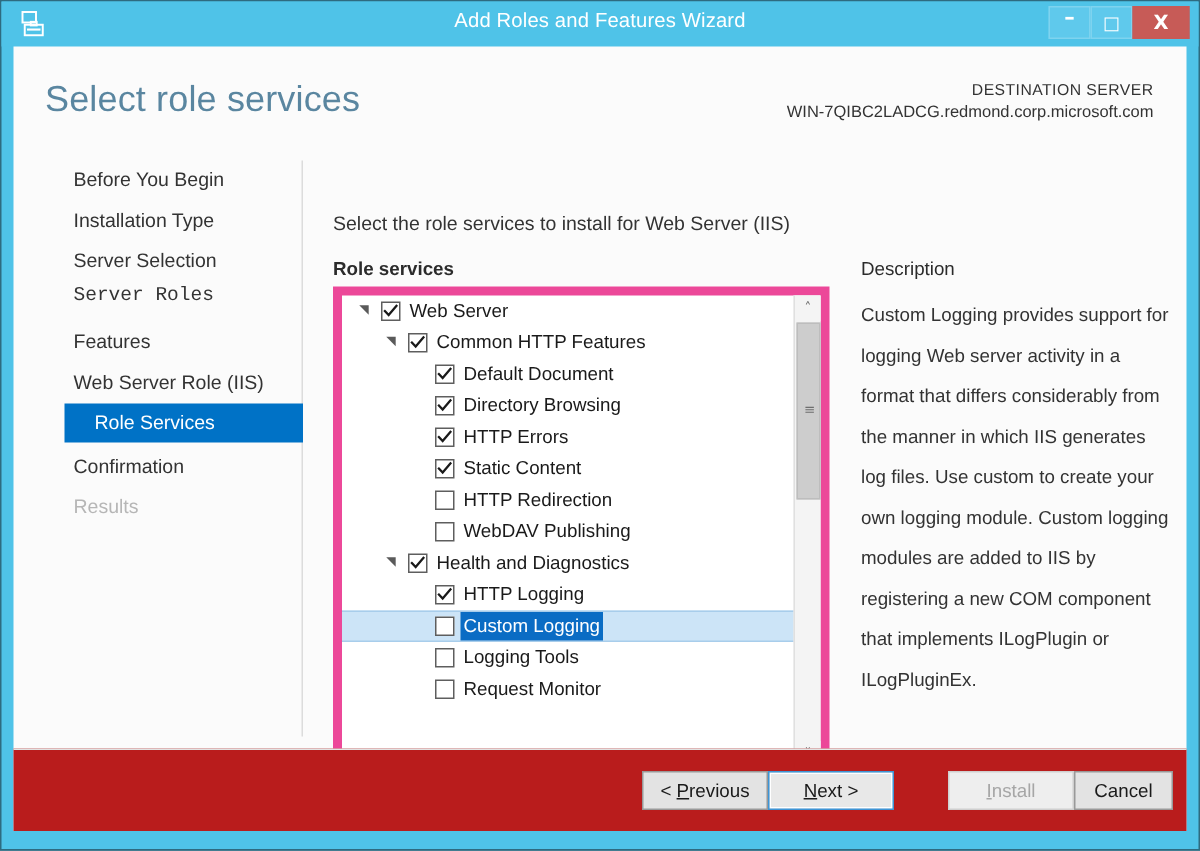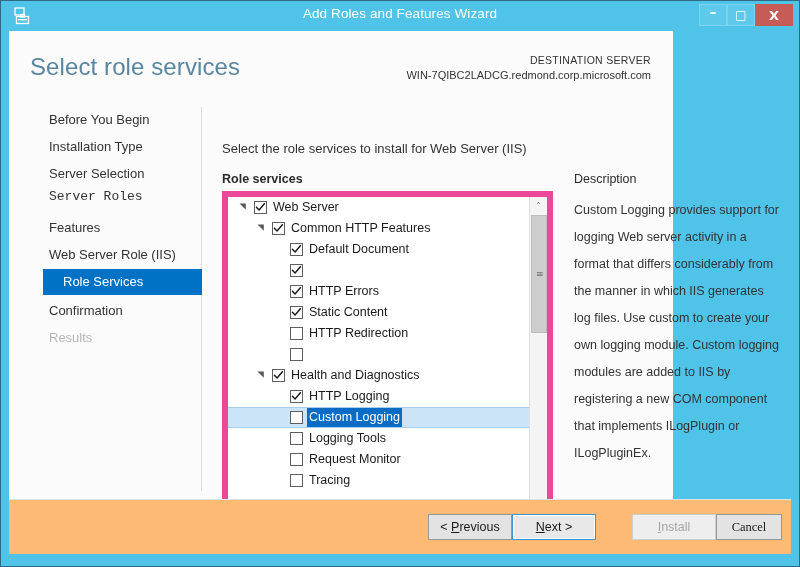--- a/index.html
+++ b/index.html
@@ -66,21 +66,21 @@
     font-weight: bold;
     font-family: "DejaVu Sans", sans-serif;
   }
   #btn-min .glyph { font-size: 14px; padding-bottom: 6px; }
   #btn-close .glyph { font-size: 13px; }
 
   
   #client {
     position: absolute;
     left: 8px; top: 30px;
-    width: 664px; height: 523px;
+    width: 782px; height: 523px;
     background: #fbfbfb;
     box-sizing: border-box;
     padding-left: 12px;
   }
 
   
   #page-title {
     position: absolute;
     left: 21px; top: 22px;
     font-size: 24px;
@@ -308,21 +308,21 @@
     font-size: 9px;
     line-height: 10px;
     font-family: "DejaVu Sans", sans-serif;
   }
 
   
   #footer {
     position: absolute;
     left: 0; bottom: 0;
     width: 782px; height: 55px;
-    background: #fdba74;
+    background: #b91c1c;
     border-top: 1px solid #e2e2e2;
     box-sizing: border-box;
   }
   .dlgbtn {
     position: absolute;
     top: 14px;
     height: 26px;
     background: #e3e3e3;
     border: 1px solid #999999;
     box-sizing: border-box;
@@ -340,21 +340,21 @@
     background: #e8e8e8;
   }
   .dlgbtn.disabled {
     color: #a6a6a6;
     border-color: #cfcfcf;
     background: #eeeeee;
   }
   #b-prev   { left: 419px; width: 84px; }
   #b-next   { left: 503px; width: 84px; }
   #b-install{ left: 623px; width: 84px; }
-  #b-cancel { left: 707px; width: 66px; font-family: Liberation Serif, serif; }
+  #b-cancel { left: 707px; width: 66px; }
   .acc { text-decoration: underline; }
 </style>
 </head>
 <body>
 
 <div id="window">
 
   <div id="titlebar">
     <div id="win-icon">
       <svg width="18" height="18" viewBox="0 0 18 18">
@@ -436,20 +436,21 @@
               </svg>
             </span>
             <span class="tlabel" style="left: 81px;">Default Document</span>
           </div>
           <div class="tree-row">
             <span class="cbox" style="left: 62px;">
               <svg width="11" height="11" viewBox="0 0 11 11">
                 <path d="M1.6 5.4 L4.1 8.0 L9.3 1.9" stroke="#1a1a1a" stroke-width="1.5" fill="none" stroke-linecap="square"></path>
               </svg>
             </span>
+            <span class="tlabel" style="left: 81px;">Directory Browsing</span>
           </div>
           <div class="tree-row">
             <span class="cbox" style="left: 62px;">
               <svg width="11" height="11" viewBox="0 0 11 11">
                 <path d="M1.6 5.4 L4.1 8.0 L9.3 1.9" stroke="#1a1a1a" stroke-width="1.5" fill="none" stroke-linecap="square"></path>
               </svg>
             </span>
             <span class="tlabel" style="left: 81px;">HTTP Errors</span>
           </div>
           <div class="tree-row">
@@ -459,20 +460,21 @@
               </svg>
             </span>
             <span class="tlabel" style="left: 81px;">Static Content</span>
           </div>
           <div class="tree-row">
             <span class="cbox" style="left: 62px;"></span>
             <span class="tlabel" style="left: 81px;">HTTP Redirection</span>
           </div>
           <div class="tree-row">
             <span class="cbox" style="left: 62px;"></span>
+            <span class="tlabel" style="left: 81px;">WebDAV Publishing</span>
           </div>
           <div class="tree-row">
             <span class="expander" style="left: 26px;">
               <svg width="8" height="8" viewBox="0 0 8 8">
                 <path d="M0.5 0.5 L6.8 6.8 L6.8 0.5 Z" fill="#5a5a5a"></path>
               </svg>
             </span>
             <span class="cbox" style="left: 44px;">
               <svg width="11" height="11" viewBox="0 0 11 11">
                 <path d="M1.6 5.4 L4.1 8.0 L9.3 1.9" stroke="#1a1a1a" stroke-width="1.5" fill="none" stroke-linecap="square"></path>
@@ -492,24 +494,20 @@
             <span class="cbox" style="left: 62px;"></span>
             <span class="tlabel sel-text" style="left: 79px;">Custom Logging</span>
           </div>
           <div class="tree-row">
             <span class="cbox" style="left: 62px;"></span>
             <span class="tlabel" style="left: 81px;">Logging Tools</span>
           </div>
           <div class="tree-row">
             <span class="cbox" style="left: 62px;"></span>
             <span class="tlabel" style="left: 81px;">Request Monitor</span>
-          </div>
-          <div class="tree-row">
-            <span class="cbox" style="left: 62px;"></span>
-            <span class="tlabel" style="left: 81px;">Tracing</span>
           </div>
         </div>
 
       <div id="vscroll">
         <div class="sb-arrow" id="vs-up">˄</div>
         <div id="vs-thumb">
           <div id="vs-grip">≡</div>
         </div>
         <div class="sb-arrow" id="vs-down">˅</div>
       </div>

